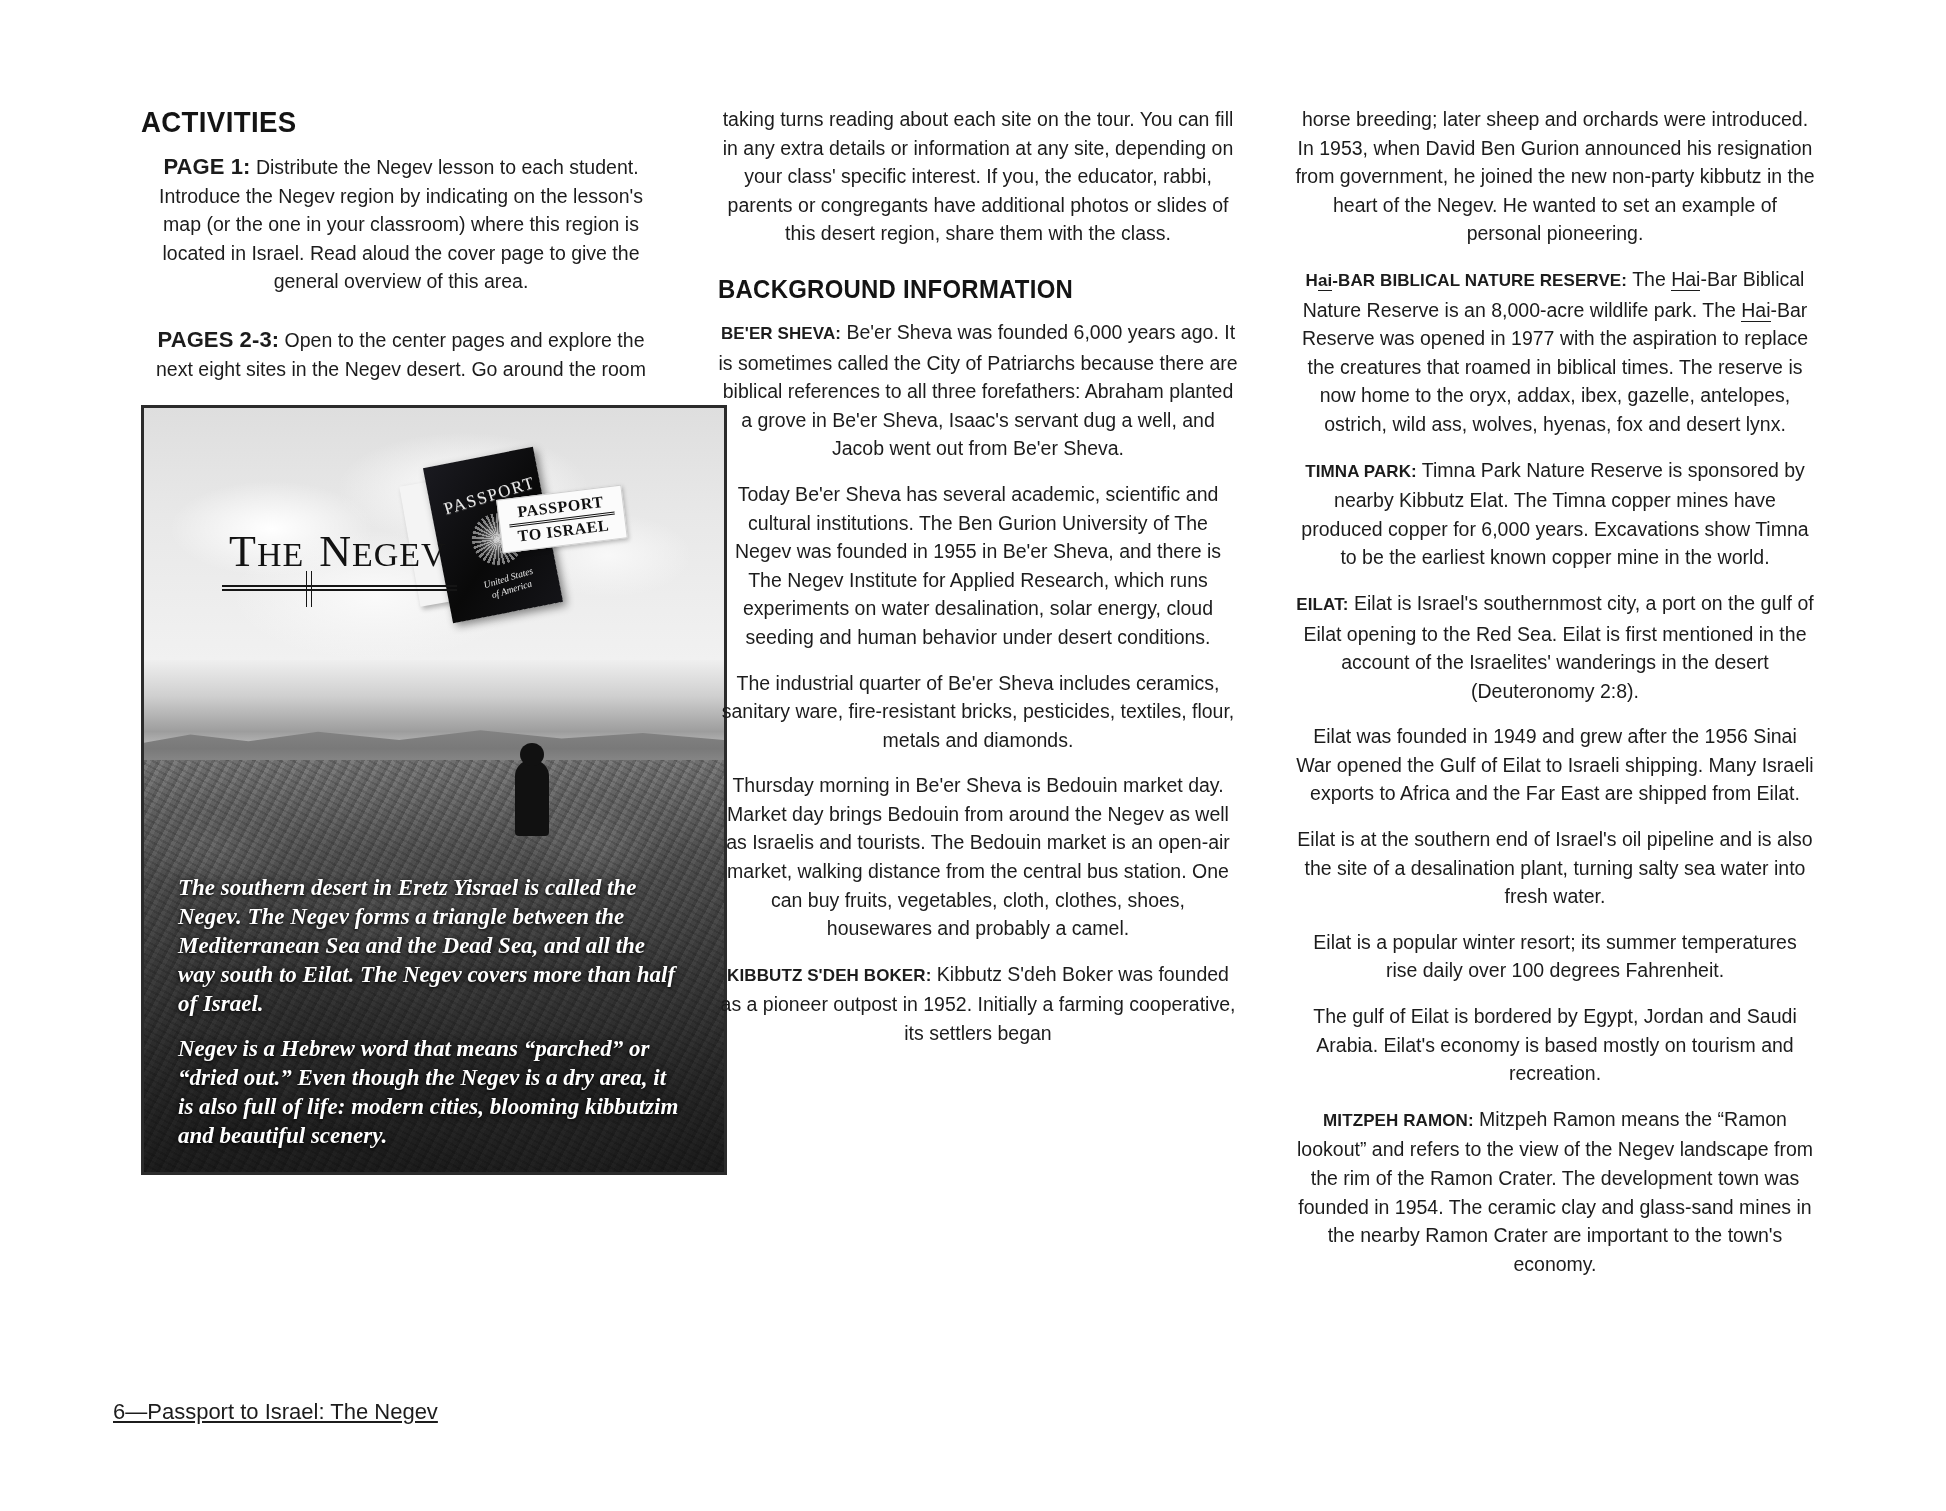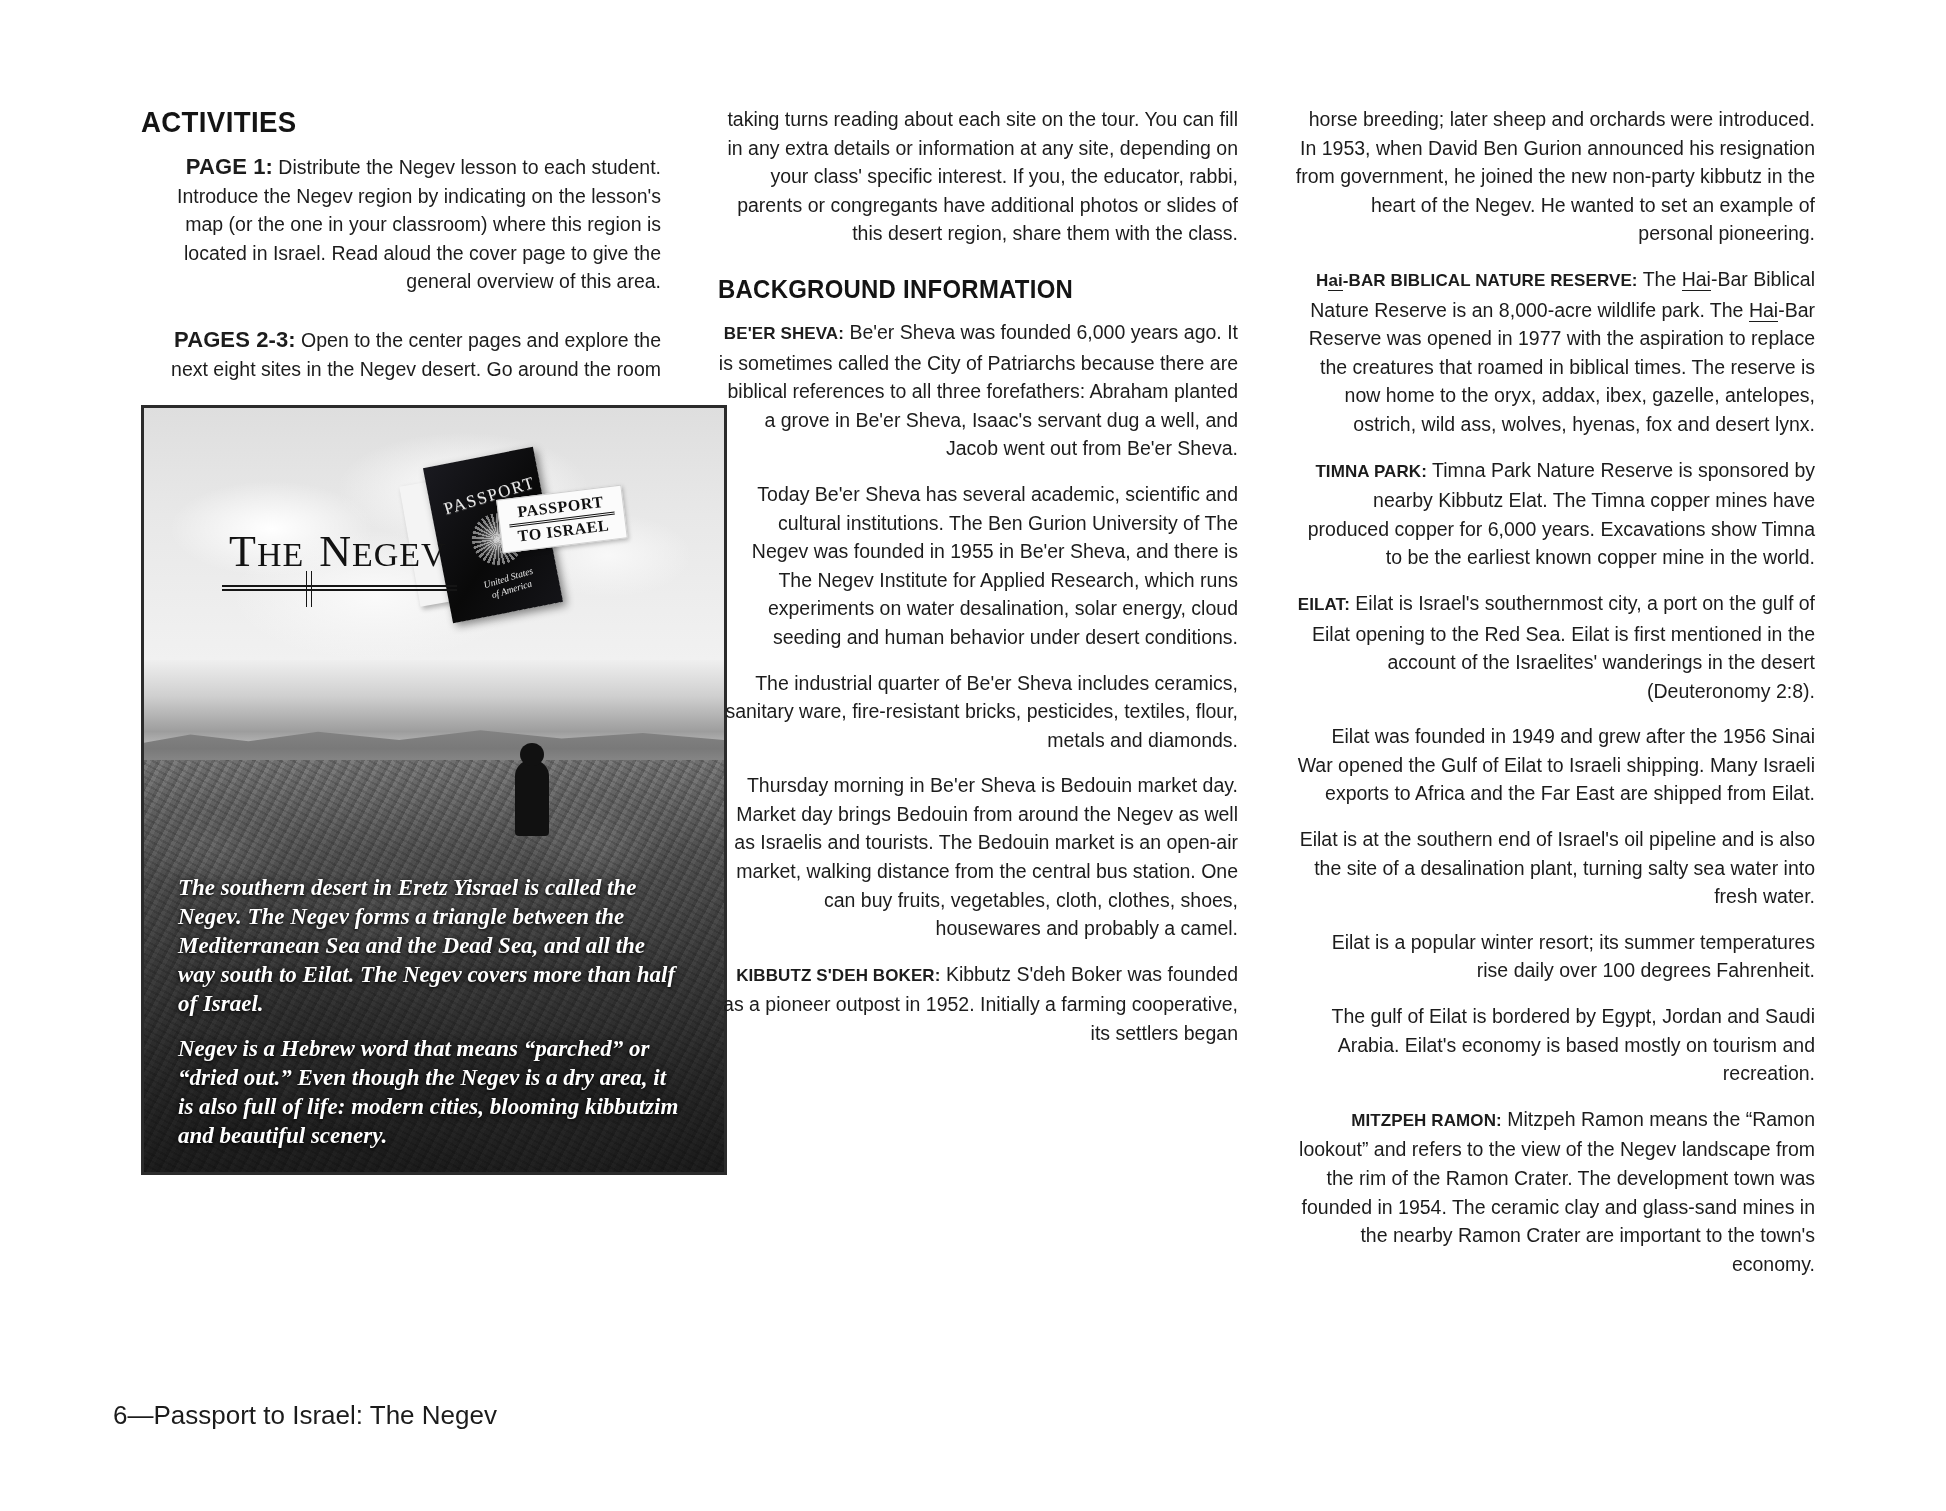--- a/index.html
+++ b/index.html
@@ -42,21 +42,21 @@
     margin:26px 0 13px 0;
     transform:scaleX(0.92);
     transform-origin:left center;
     color:#141414;
   }
   p.body {
     font-size:19.5px;
     line-height:28.6px;
     margin:0 0 17px 0;
     color:#1c1c1c;
-    text-align:right;
+    text-align:center;
   }
   p.body.tight { margin-bottom:1px; }
   .lead {
     font-weight:bold;
     font-family:"Liberation Sans Narrow","Liberation Sans",sans-serif;
     font-size:17px;
     letter-spacing:0.1px;
   }
   .lead.big { font-size:22px; }
   .spellunder {
@@ -211,23 +211,24 @@
     color:#ffffff;
     font-size:23px;
     line-height:29px;
     text-shadow:0 1px 3px rgba(0,0,0,0.9), 0 0 8px rgba(0,0,0,0.7);
   }
   .caption p { margin:0 0 16px 0; }
   .caption p:last-child { margin-bottom:0; }
 
   .footer {
     position:absolute;
-    left:113px; bottom:80px;
-    font-size:26px;
+    left:113px; bottom:86px;
+    font-size:22px;
     color:#1c1c1c;
+    text-decoration:underline;
   }
 </style>
 </head>
 <body>
 
 <div class="page">
   <div class="cols">
 
     <div class="col">
       <h1 class="section">ACTIVITIES</h1>

